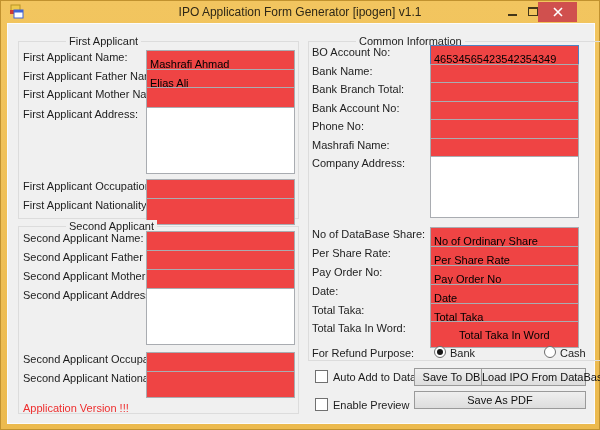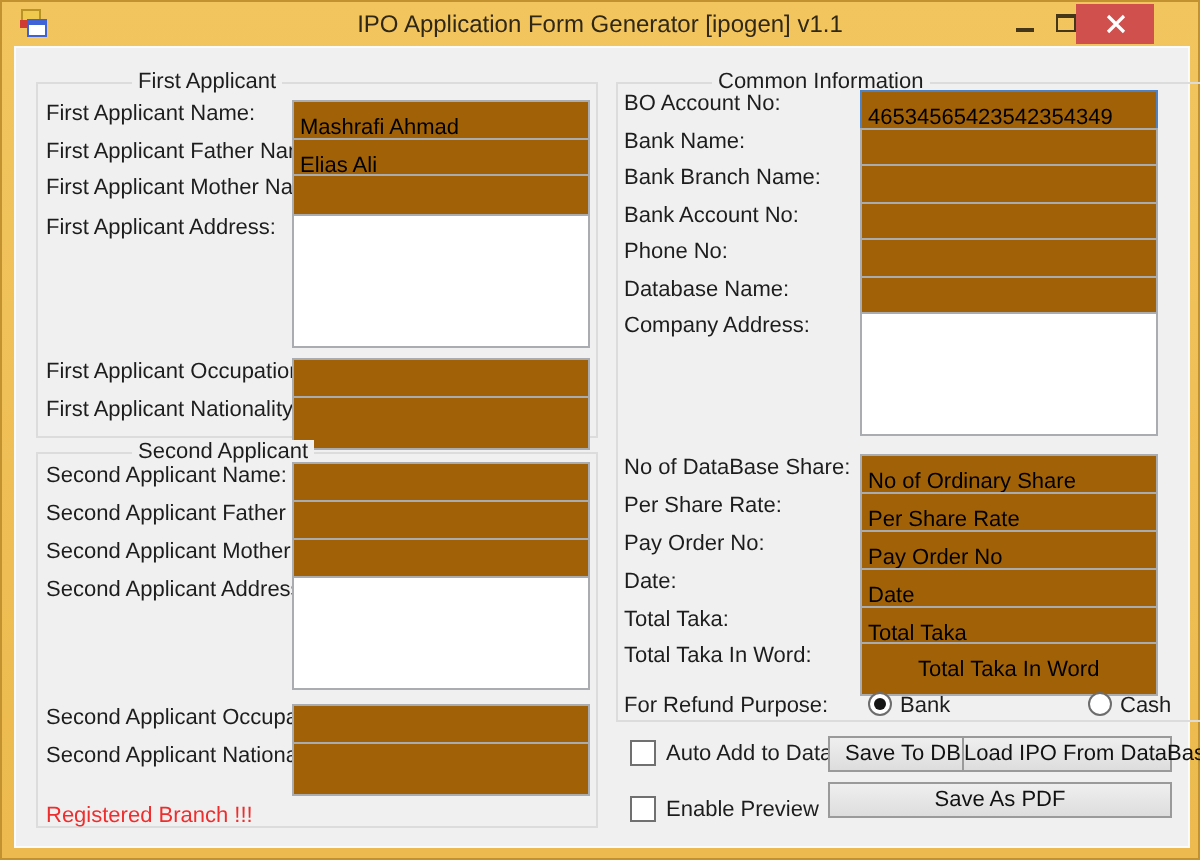--- a/index.html
+++ b/index.html
@@ -18,21 +18,21 @@
                border:1px solid #443719; border-top-width:2px; }
   .btn-close { position:absolute; right:22px; top:1px; width:39px; height:20px;
                background:#d0504e; text-align:center; }
   .btn-close svg { margin-top:5px; }
   .client { position:absolute; left:6px; top:22px; width:588px; height:401px;
             background:#f0f0f0; border:1px solid #fbfbfb; }
   .gb { position:absolute; border:1px solid #dcdcdc; }
   .gb-legend { position:absolute; top:-7px; left:3px; background:#f0f0f0; padding:0 3px;
                font-size:11px; color:#1d1d1d; line-height:12px; white-space:nowrap;margin-left:44px; }
   .lbl { position:absolute; font-size:11px; line-height:12px; color:#1d1d1d; white-space:nowrap; }
-  .tb { position:absolute; height:27px; width:149px; border:1px solid #a9acb1; background:#a16207;
+  .tb { position:absolute; height:27px; width:149px; border:1px solid #a9acb1; background:#ef4444;
         font-family:"Liberation Sans","DejaVu Sans",sans-serif; font-size:11px; color:#000;
         padding:0 3px; outline:none; }
   .tb.focused { border-color:#4f82c2; }
   .ta { position:absolute; width:149px; border:1px solid #a9acb1; background:#fff; resize:none;
         font-family:"Liberation Sans","DejaVu Sans",sans-serif; font-size:11px; padding:1px 3px; outline:none; }
   .note-red { position:absolute; font-size:11px; color:#ee2e2e; }
   .radio { position:absolute; width:12px; height:12px; border:1px solid #6d6d6d; border-radius:50%;
            background:#fff; }
   .radio.checked::after { content:""; position:absolute; left:2px; top:2px; width:6px; height:6px;
            border-radius:50%; background:#161616; }
@@ -98,36 +98,36 @@
     <input class="tb" style="left: 138px; top: 226px;" value="">
     <div class="lbl" style="left:15px;top:246px;">Second Applicant Mother Name:</div>
     <input class="tb" style="left: 138px; top: 245px;" value="">
     <div class="lbl" style="left:15px;top:265px;">Second Applicant Address:</div>
     <textarea class="ta" style="left: 138px; top: 264px; height: 57px;"></textarea>
     <div class="lbl" style="left:15px;top:329px;">Second Applicant Occupation:</div>
     <input class="tb" style="left: 138px; top: 328px;" value="">
     <div class="lbl" style="left:15px;top:348px;">Second Applicant Nationality:</div>
     <input class="tb" style="left: 138px; top: 347px;" value="">
 
-    <div class="note-red" style="left:15px;top:378px;">Registered Branch !!!</div>
+    <div class="note-red" style="left:15px;top:378px;">Application Version !!!</div>
 
     <div class="gb" style="left:300px;top:17px;width:304px;height:320px;">
       <span class="gb-legend">Common Information</span>
     </div>
     <div class="lbl" style="left:304px;top:22px;">BO Account No:</div>
     <input class="tb focused" style="left: 422px; top: 21px;" value="46534565423542354349">
     <div class="lbl" style="left:304px;top:41px;">Bank Name:</div>
     <input class="tb" style="left: 422px; top: 40px;" value="">
-    <div class="lbl" style="left:304px;top:59px;">Bank Branch Name:</div>
+    <div class="lbl" style="left:304px;top:59px;">Bank Branch Total:</div>
     <input class="tb" style="left: 422px; top: 58px;" value="">
     <div class="lbl" style="left:304px;top:78px;">Bank Account No:</div>
     <input class="tb" style="left: 422px; top: 77px;" value="">
     <div class="lbl" style="left:304px;top:96px;">Phone No:</div>
     <input class="tb" style="left: 422px; top: 95px;" value="">
-    <div class="lbl" style="left:304px;top:115px;">Database Name:</div>
+    <div class="lbl" style="left:304px;top:115px;">Mashrafi Name:</div>
     <input class="tb" style="left: 422px; top: 114px;" value="">
     <div class="lbl" style="left:304px;top:133px;">Company Address:</div>
     <textarea class="ta" style="left: 422px; top: 132px; height: 62px;"></textarea>
     <div class="lbl" style="left:304px;top:204px;">No of DataBase Share:</div>
     <input class="tb" style="left: 422px; top: 203px;" value="No of Ordinary Share">
     <div class="lbl" style="left:304px;top:223px;">Per Share Rate:</div>
     <input class="tb" style="left: 422px; top: 222px;" value="Per Share Rate">
     <div class="lbl" style="left:304px;top:242px;">Pay Order No:</div>
     <input class="tb" style="left: 422px; top: 241px;" value="Pay Order No">
     <div class="lbl" style="left:304px;top:261px;">Date:</div>

